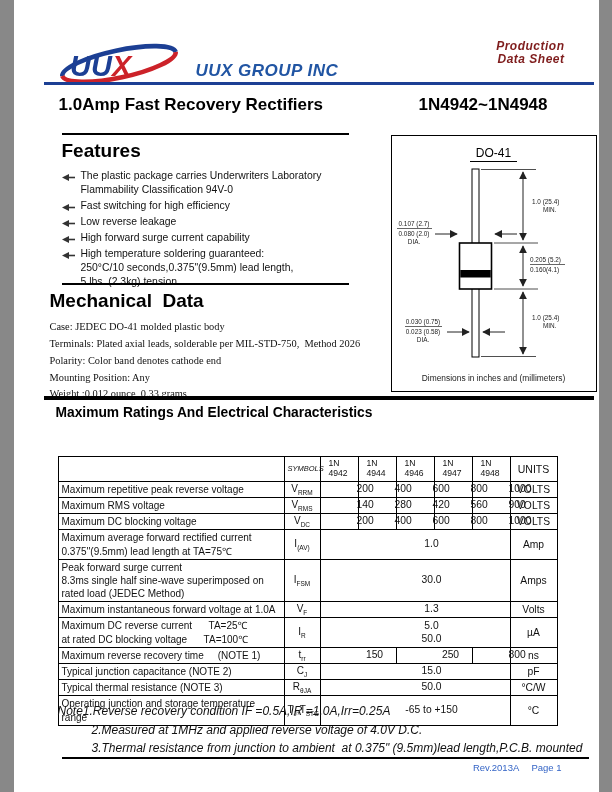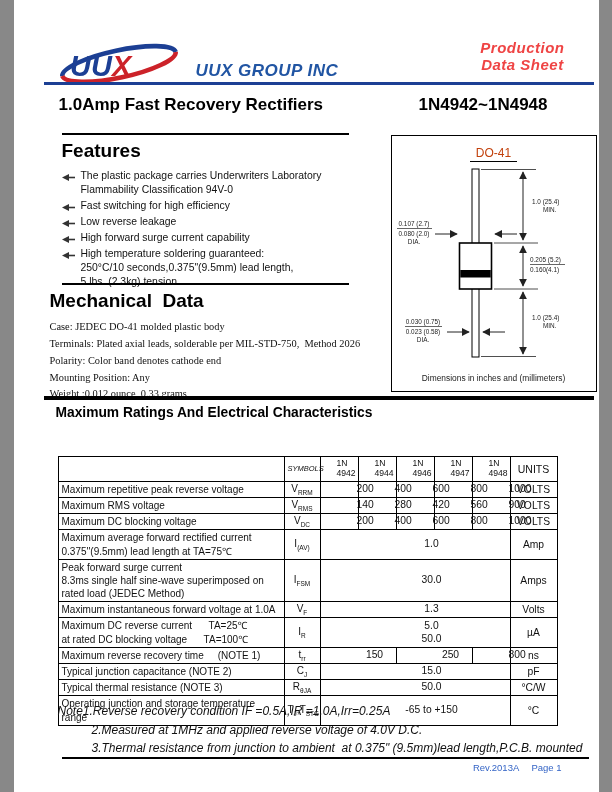--- a/index.html
+++ b/index.html
@@ -2,59 +2,59 @@
 <html><head>
 <meta charset="utf-8">
 <style>
   * { margin:0; padding:0; box-sizing:border-box; }
   body { background:#888; font-family:"Liberation Sans", sans-serif; }
   .page { position:relative; width:585px; height:792px; background:#fff; margin:0 auto; overflow:hidden; color:#1a1a1a; }
 
   
   .logo-wrap { position:absolute; left:44px; top:40px; display:flex; align-items:center; }
   .company { font-style:italic; font-weight:bold; font-size:17px; color:#2155a3; letter-spacing:.5px; margin-left:10px; margin-top:14px; }
-  .doc-type { position:absolute; right:34px; top:40px; text-align:center; font-style:italic; font-weight:bold; font-size:15px; color:#ef4444; line-height:1.1; letter-spacing:.5px; }
+  .doc-type { position:absolute; right:34px; top:40px; text-align:right; font-style:italic; font-weight:bold; font-size:12px; color:#7f1d1d; line-height:1.1; letter-spacing:.5px; }
   .hdr-rule { position:absolute; left:30px; top:82px; width:550px; height:3px; background:#1c3f94; }
 
   
   .title-product { position:absolute; left:45px; top:95px; font-size:17px; font-weight:bold; color:#000; }
   .title-range   { position:absolute; left:405px; top:95px; font-size:17px; font-weight:bold; color:#000; }
 
   
   .rule { position:absolute; height:1.5px; background:#000; }
   .features-block { position:absolute; left:48px; top:140px; width:312px; }
   .sec-h { font-size:19px; font-weight:bold; color:#000; margin-bottom:7px; white-space:pre; }
   .feat-item { display:flex; margin-bottom:2px; }
   .feat-icon { flex:0 0 14px; margin:4px 5px 0 0; }
   .feat-text { font-size:10.4px; line-height:1.35; white-space:pre-line; color:#111; }
 
   .mech-block { position:absolute; left:36px; top:290px; width:330px; }
   .mech-line { font-family:"Liberation Serif", serif; font-size:10.4px; line-height:1.62; color:#111; white-space:pre-wrap; }
 
   
   .pkg-box { position:absolute; left:377px; top:135px; width:206px; height:257px; border:1.5px solid #000; }
-  .pkg-title { text-align:center; margin-top:10px; font-size:12px; color:#c2410c; }
+  .pkg-title { text-align:center; margin-top:10px; font-size:12px; color:#000000; }
   .pkg-title span { display:inline-block; border-bottom:1px solid #000; padding:0 6px 1px 6px; }
   .pkg-svg { display:block; margin:2px auto 0 auto; }
   .pkg-caption { position:absolute; bottom:8px; width:100%; text-align:center; font-size:8.4px; color:#222; }
   .dim-t { font-size:6.4px; fill:#222; font-family:"Liberation Sans", sans-serif; }
 
   
   .thick-rule { position:absolute; left:30px; top:396px; width:550px; height:4px; background:#000; }
 
   
   .ratings-h { position:absolute; left:42px; top:405px; font-size:13.8px; font-weight:bold; color:#000; }
   .ratings-intro { position:absolute; left:46px; top:427px; width:530px; font-size:10.3px; line-height:1.3; color:#111; }
 
   table { position:absolute; left:44px; top:456px; border-collapse:collapse; table-layout:fixed; width:497px; }
   th, td { border:1px solid #000; font-size:10px; padding:1px 3px; color:#111; }
   th { font-weight:normal; }
   .c-desc { width:226px; } .c-sym { width:36px; } .c-part { width:38px; } .c-units { width:47px; }
   .symhead { font-style:italic; font-size:7.5px; text-align:center; }
-  .parthead { font-size:8.6px; text-align:left; white-space:pre-line; line-height:1.15; padding:2px 16px; }
+  .parthead { font-size:8.6px; text-align:left; white-space:pre-line; line-height:1.15; padding:2px 8px; }
   .unitshead { font-size:10.5px; text-align:center; }
   td.desc { text-align:left; white-space:pre-wrap; line-height:1.32; font-size:10px; }
   td.sym  { text-align:center; font-size:10px; }
   td.sym sub { font-size:6.5px; }
   td.val  { text-align:center; white-space:pre-line; font-size:10.3px; line-height:1.25;padding-left:36px; }
   td.unit { text-align:center; font-size:10.3px; }
 
   .notes { position:absolute; left:44px; top:702px; font-size:12px; line-height:1.55; color:#111;font-style:italic; }
   .note-line { white-space:pre-wrap; }
   .note-indent { margin-left:34px; }

